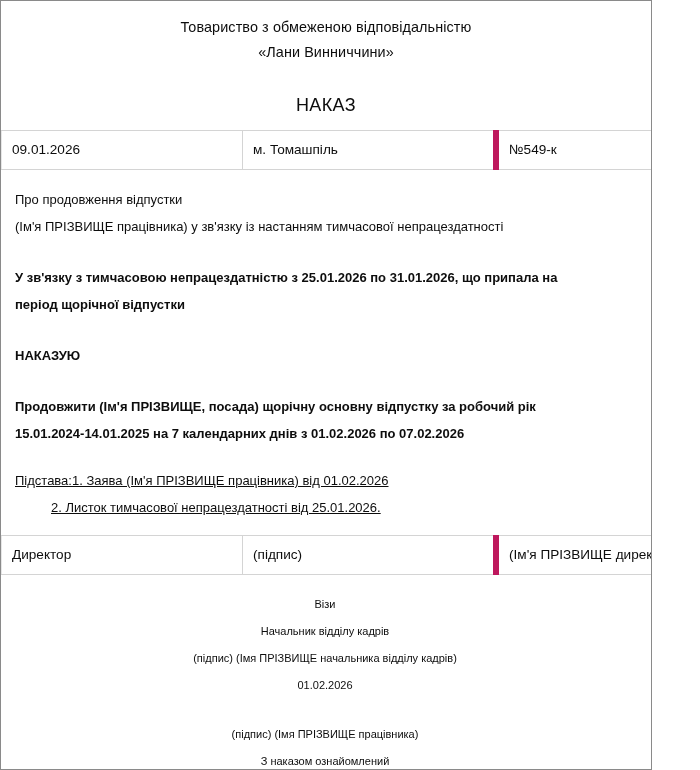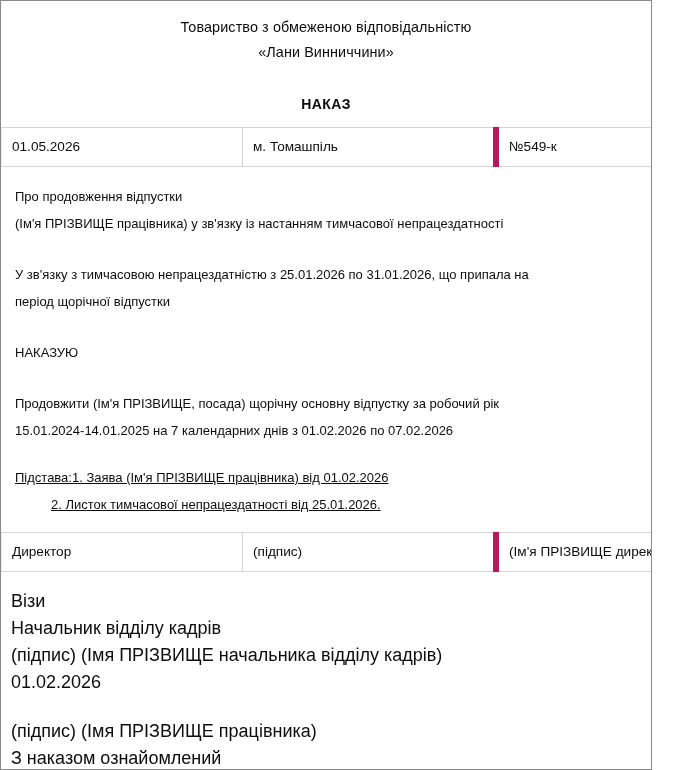--- a/index.html
+++ b/index.html
@@ -39,22 +39,22 @@
     line-height: 25px;
     letter-spacing: 0.1px;
     white-space: nowrap;
   }
 
   .order-title-wrap {
     text-align: center;
     padding: 30px 0 14px 0;
   }
   .order-title {
-    font-size: 14px;
-    font-weight: bold;
+    font-size: 18px;
+    font-weight: normal;
     letter-spacing: 0.4px;
   }
 
   
   .meta-table {
     width: 100%;
     border-collapse: collapse;
     table-layout: fixed;
   }
   .meta-table td {
@@ -75,37 +75,38 @@
 
   
   .body-block {
     padding: 0 12px 0 10px;
   }
   .para {
     font-size: 13px;
     line-height: 27px;
     margin: 4px;
   }
-  .para.gap-before { margin-top: 24px; }
+  .para.gap-before { margin-top: 24px; font-weight: bold; }
   .para.gap-before-sm { margin-top: 20px; text-decoration: underline; }
   .para-line { display: block; white-space: nowrap; }
   .para-line.indent { padding-left: 36px; }
 
   .spacer-top { height: 12px; }
   .spacer-mid { height: 16px; }
   .spacer-sm { height: 10px; }
 
   .sig-block {
     padding: 0 12px 0 10px;
   }
   .sig-line {
     display: block;
-    font-size: 18px;
+    font-size: 11px;
     line-height: 27px;
     white-space: nowrap;
+    text-align: center;
   }
   .sig-group { margin: 0; }
   .sig-gap { height: 22px; }
 </style>
 </head>
 <body>
 
 <div class="page">
   <div class="doc">
 
@@ -114,21 +115,21 @@
       <div class="org-line">«Лани Винниччини»</div>
     </div>
 
     <div class="order-title-wrap">
       <span class="order-title">НАКАЗ</span>
     </div>
 
     <table class="meta-table">
       <tbody>
         <tr>
-          <td class="c1">01.05.2026</td>
+          <td class="c1">09.01.2026</td>
           <td class="c2">м. Томашпіль</td>
           <td class="c3">№549-к</td>
         </tr>
       </tbody>
     </table>
 
     <div class="body-block">
 
       <div class="spacer-top"></div>
 

